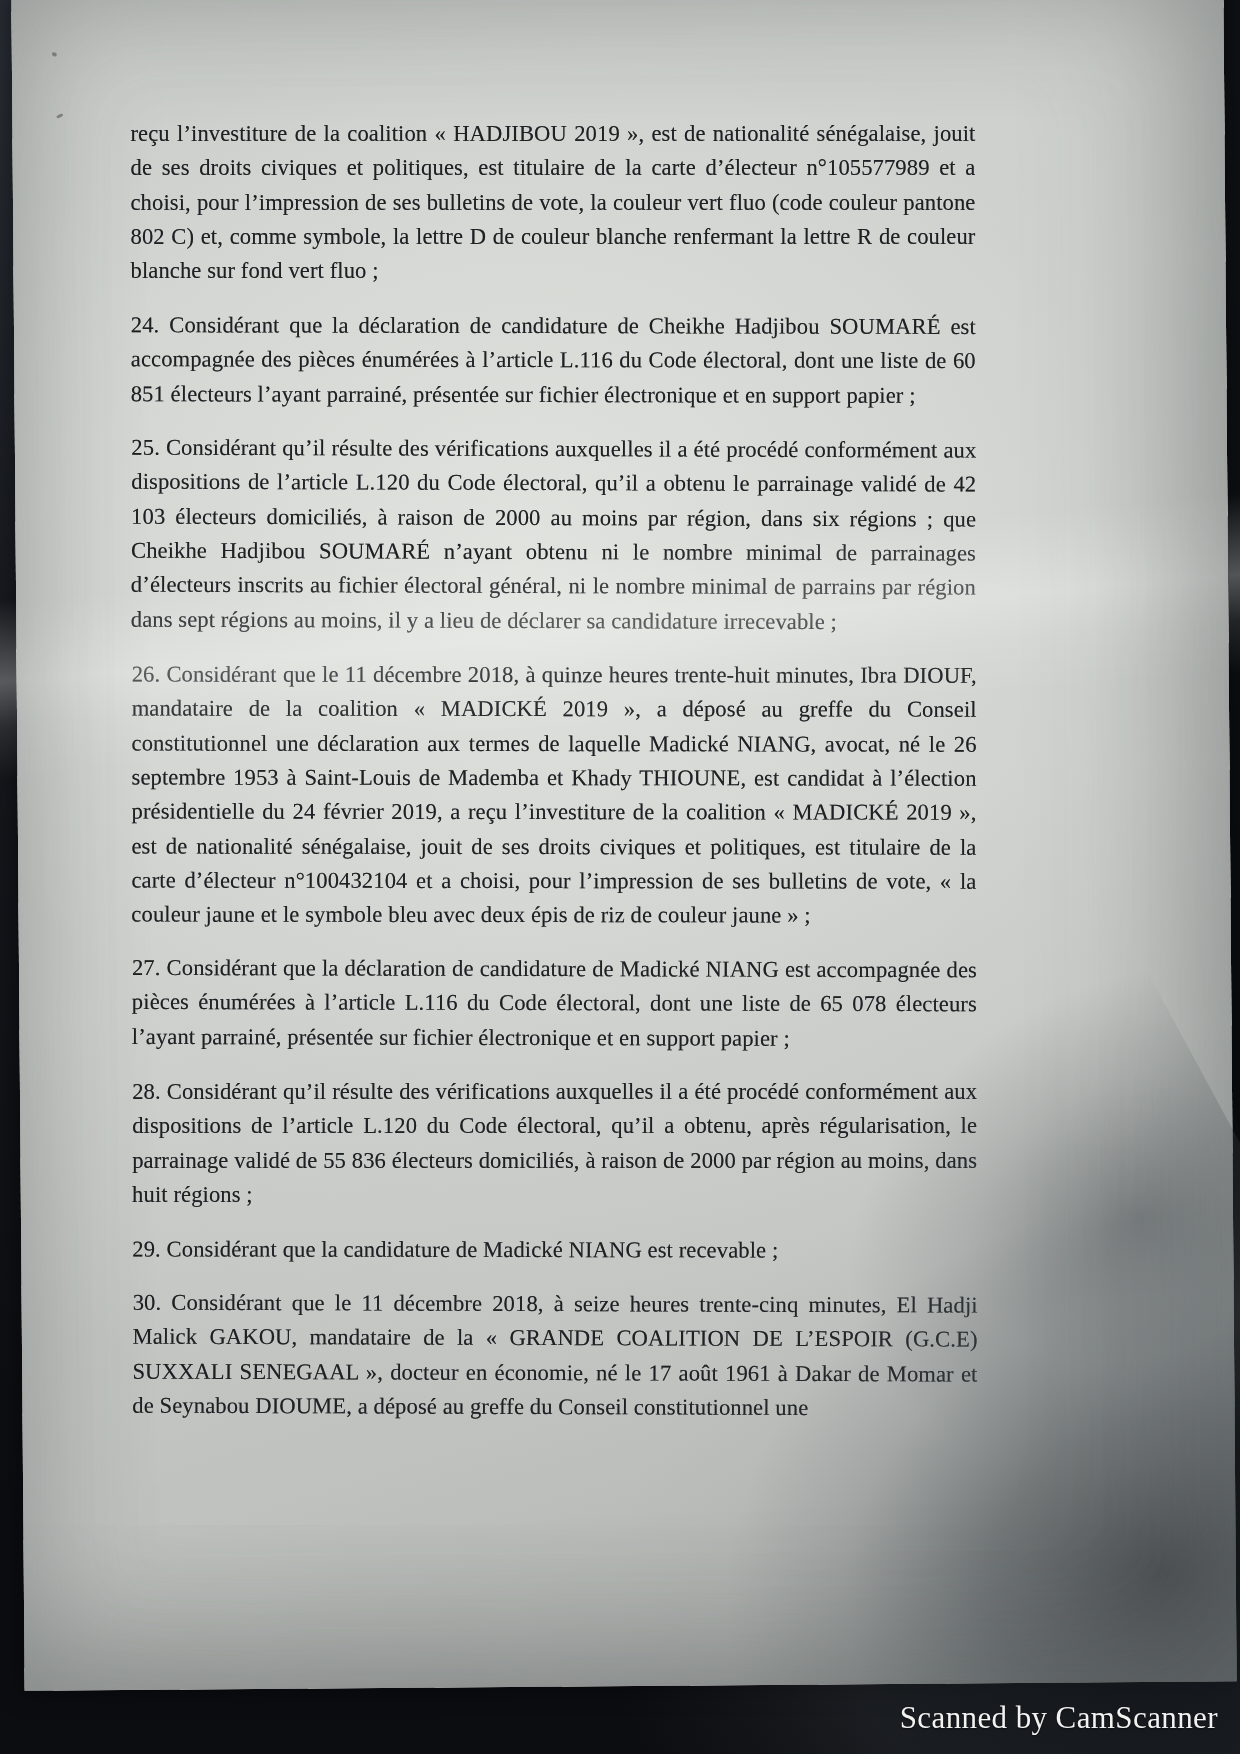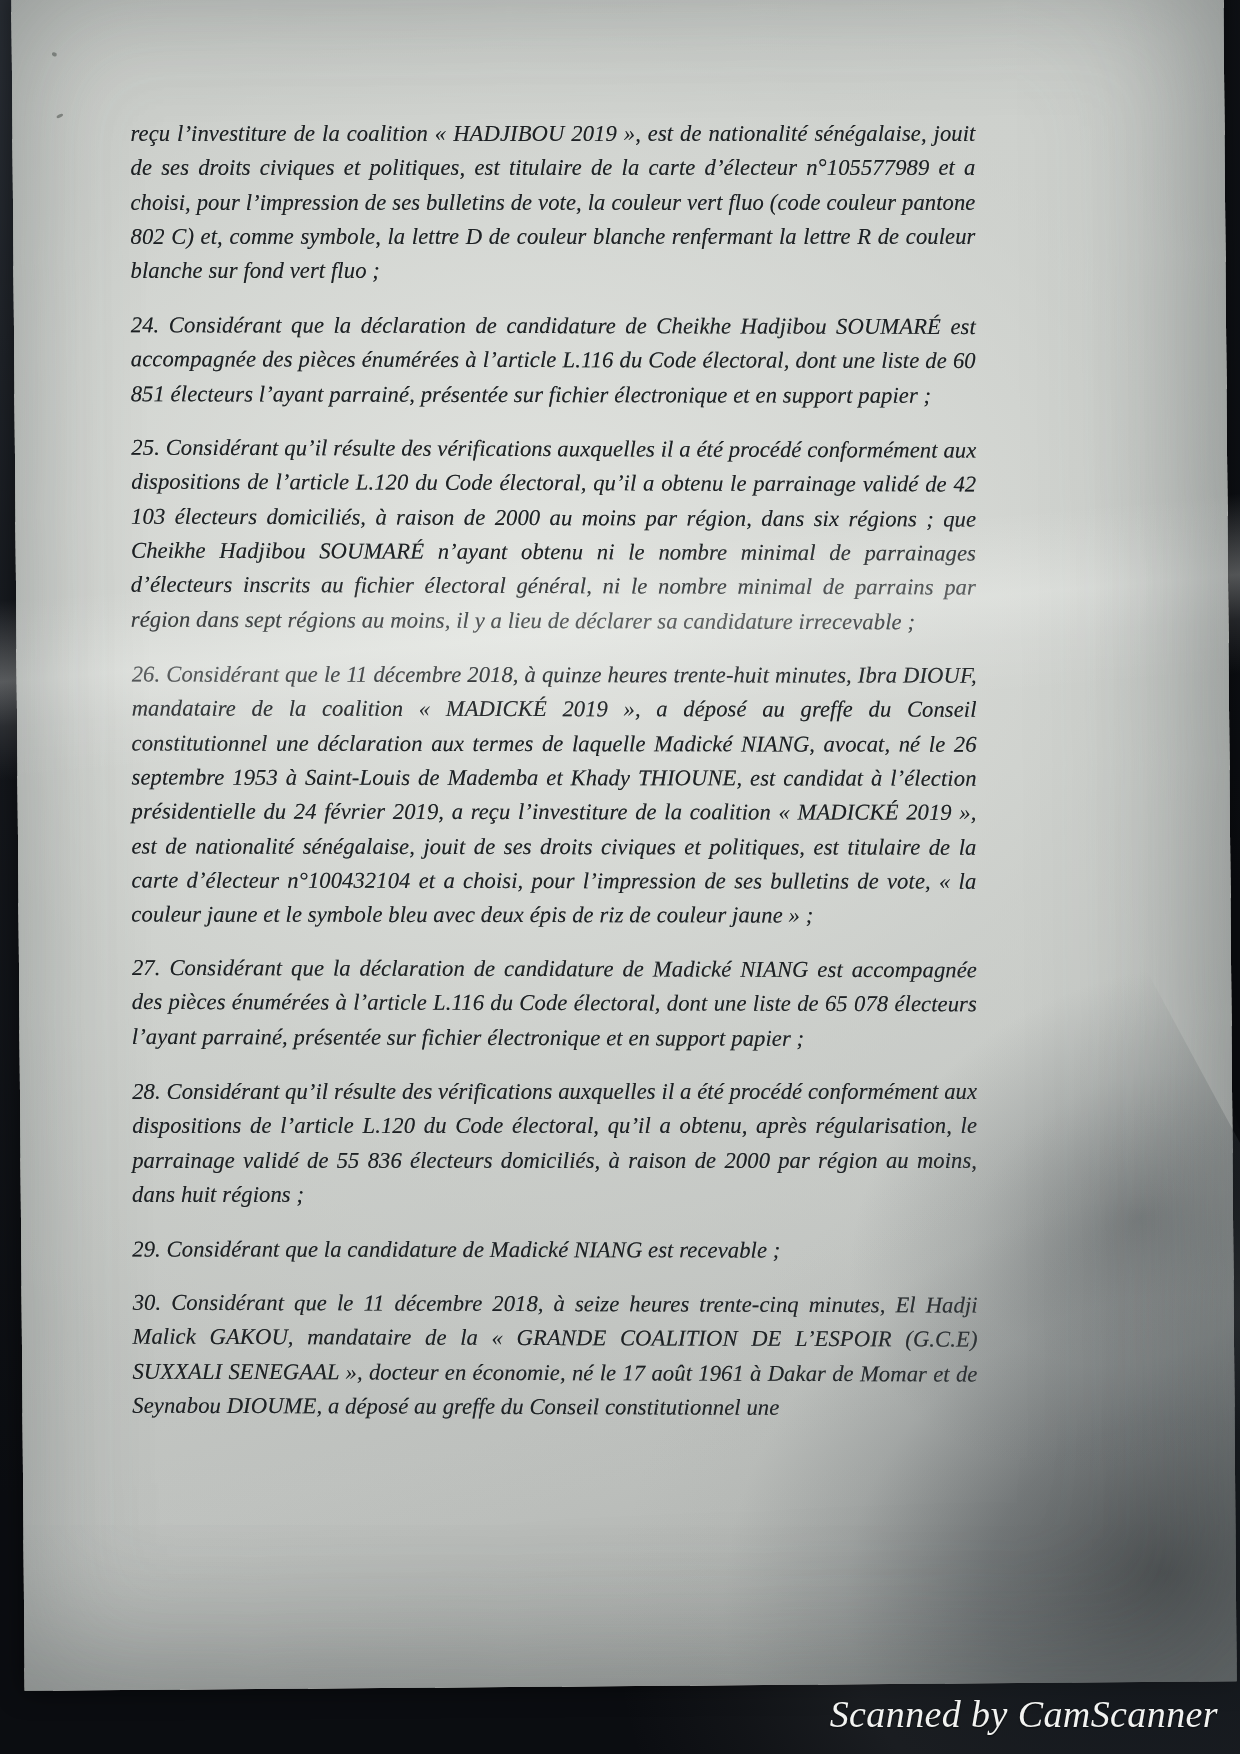--- a/index.html
+++ b/index.html
@@ -14,21 +14,20 @@
     font-family: "Liberation Serif", "DejaVu Serif", serif;
   }
 
   
   .scan-canvas {
     position: relative;
     width: 1240px;
     height: 1754px;
     background: #0e1014;
     overflow: hidden;
-    font-style: italic;
   }
 
   
   .scan-canvas::before {
     content: "";
     position: absolute;
     inset: 0;
     background:
       radial-gradient(circle at 4% 2%, #2a2f36 0%, #15181d 30%, #0b0d11 70%),
       #0d0f13;
@@ -147,21 +146,21 @@
 
   .para.last { text-align: justify; }
 
   
   .watermark {
     position: absolute;
     right: 22px;
     bottom: 18px;
     z-index: 8;
     font-family: "Liberation Serif", "DejaVu Serif", serif;
-    font-size: 38px;
+    font-size: 31px;
     color: #f2f3f1;
     letter-spacing: 0.4px;
     text-shadow: 0 1px 2px rgba(0,0,0,0.55);
     white-space: nowrap;
   }
 </style>
 </head>
 <body>
 
 <div class="scan-canvas">

